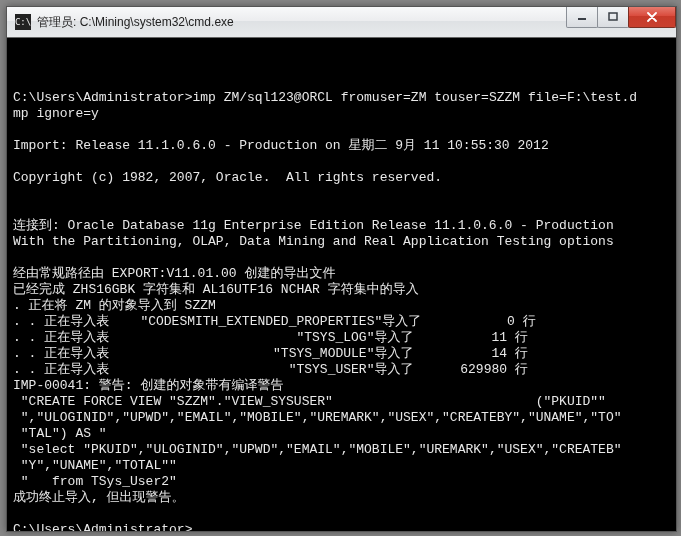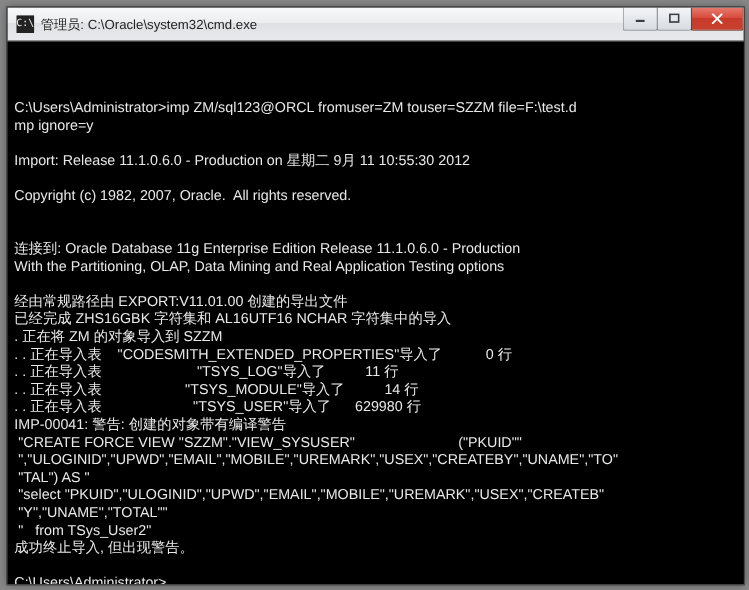--- a/index.html
+++ b/index.html
@@ -70,38 +70,38 @@
   .winbtn.close {
     width: 46px;
     background: linear-gradient(to bottom, #e67a6e 0%, #d94b3c 45%, #c73a2a 46%, #c8402e 100%);
     border-color: #7a2e22;
   }
   .winbtn svg { display: block; }
   .terminal {
     flex: 1;
     background: #000;
     color: #e8e8e8;
-    font-family: Liberation Sans, sans-serif;
+    font-family: Liberation Mono, monospace;
     font-size: 13px;
     line-height: 16px;
     padding: 4px 6px 2px 6px;
     white-space: pre;
     overflow: hidden;
     position: relative;
   }
   .term-line { white-space: pre; }
 </style>
 </head>
 <body>
 
 <div class="window">
 
   <div class="titlebar">
     <span class="icon-wrap">C:\</span>
-    <span class="title-text">管理员: C:\Oracle\system32\cmd.exe</span>
+    <span class="title-text">管理员: C:\Mining\system32\cmd.exe</span>
 
     <div class="winbtns">
       <div class="winbtn">
         <svg width="10" height="10" viewBox="0 0 10 10">
           <rect x="1" y="6" width="8" height="2" fill="#3a3f46"></rect>
         </svg>
       </div>
       <div class="winbtn">
         <svg width="10" height="10" viewBox="0 0 10 10">
           <rect x="1" y="1" width="8" height="7" fill="none" stroke="#3a3f46" stroke-width="1.5"></rect>

